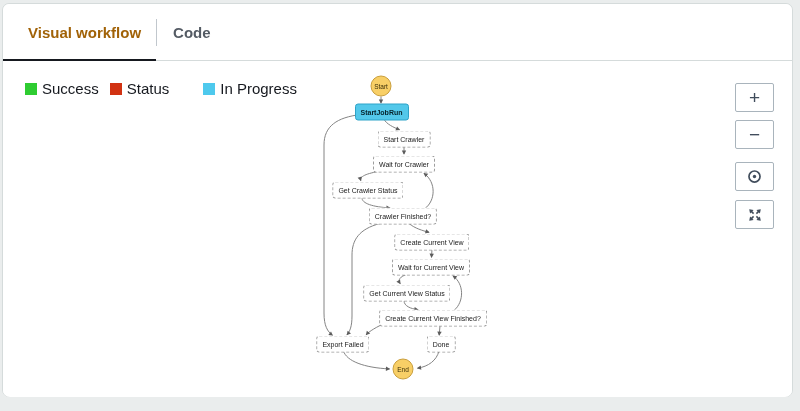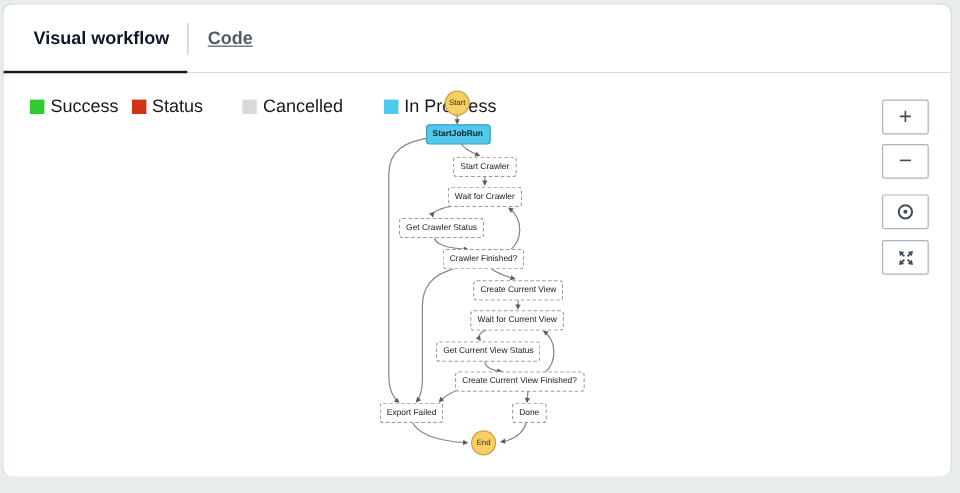--- a/index.html
+++ b/index.html
@@ -16,26 +16,26 @@
   }
   
   .tabbar {
     position:relative; height:57px; display:flex; align-items:center;
     border-bottom:1px solid #d5dbdb; border-radius:7px 7px 0 0; background:#fff;
   }
   .tab {
     position:relative; height:100%; display:flex; align-items:center;
     font-size:15px; font-weight:700; cursor:pointer; white-space:nowrap;
   }
-  .tab-visual { padding:0 15px 0 25px; color:#0f172a; }
+  .tab-visual { padding:0 15px 0 25px; color:#a16207; }
   .tab-visual::after {
     content:""; position:absolute; left:0; right:0; bottom:-2px; height:3px;
     background:#16191f;
   }
-  .tab-code { padding:0 20px 0 16px; color:#545b64;text-decoration:underline; }
+  .tab-code { padding:0 20px 0 16px; color:#545b64; }
   .tab-divider { width:1px; height:27px; background:#c1c7cd; }
   
   .content { position:relative; height:336px; border-radius:0 0 7px 7px; background:#fff; }
   
   .legend {
     position:absolute; left:22px; top:19px; display:flex; align-items:flex-end;
     font-size:15px; color:#16191f;
   }
   .legend-item { display:flex; align-items:center; }
   .legend-item + .legend-item { margin-left:0; }
@@ -94,24 +94,20 @@
   <div class="content">
 
     <div class="legend">
       <span class="legend-item">
         <span class="sw sw-success"></span>
         <span>Success</span>
       </span>
       <span class="legend-item">
         <span class="sw sw-failed"></span>
         <span>Status</span>
-      </span>
-      <span class="legend-item">
-        <span class="sw sw-cancelled"></span>
-        <span>Cancelled</span>
       </span>
       <span class="legend-item">
         <span class="sw sw-inprogress"></span>
         <span>In Progress</span>
       </span>
     </div>
 
     <svg class="edges" viewBox="0 0 791 336">
       <defs>
         <marker id="ah" viewBox="0 0 8 8" refX="6" refY="4" markerWidth="5.5" markerHeight="5.5" orient="auto-start-reverse">

